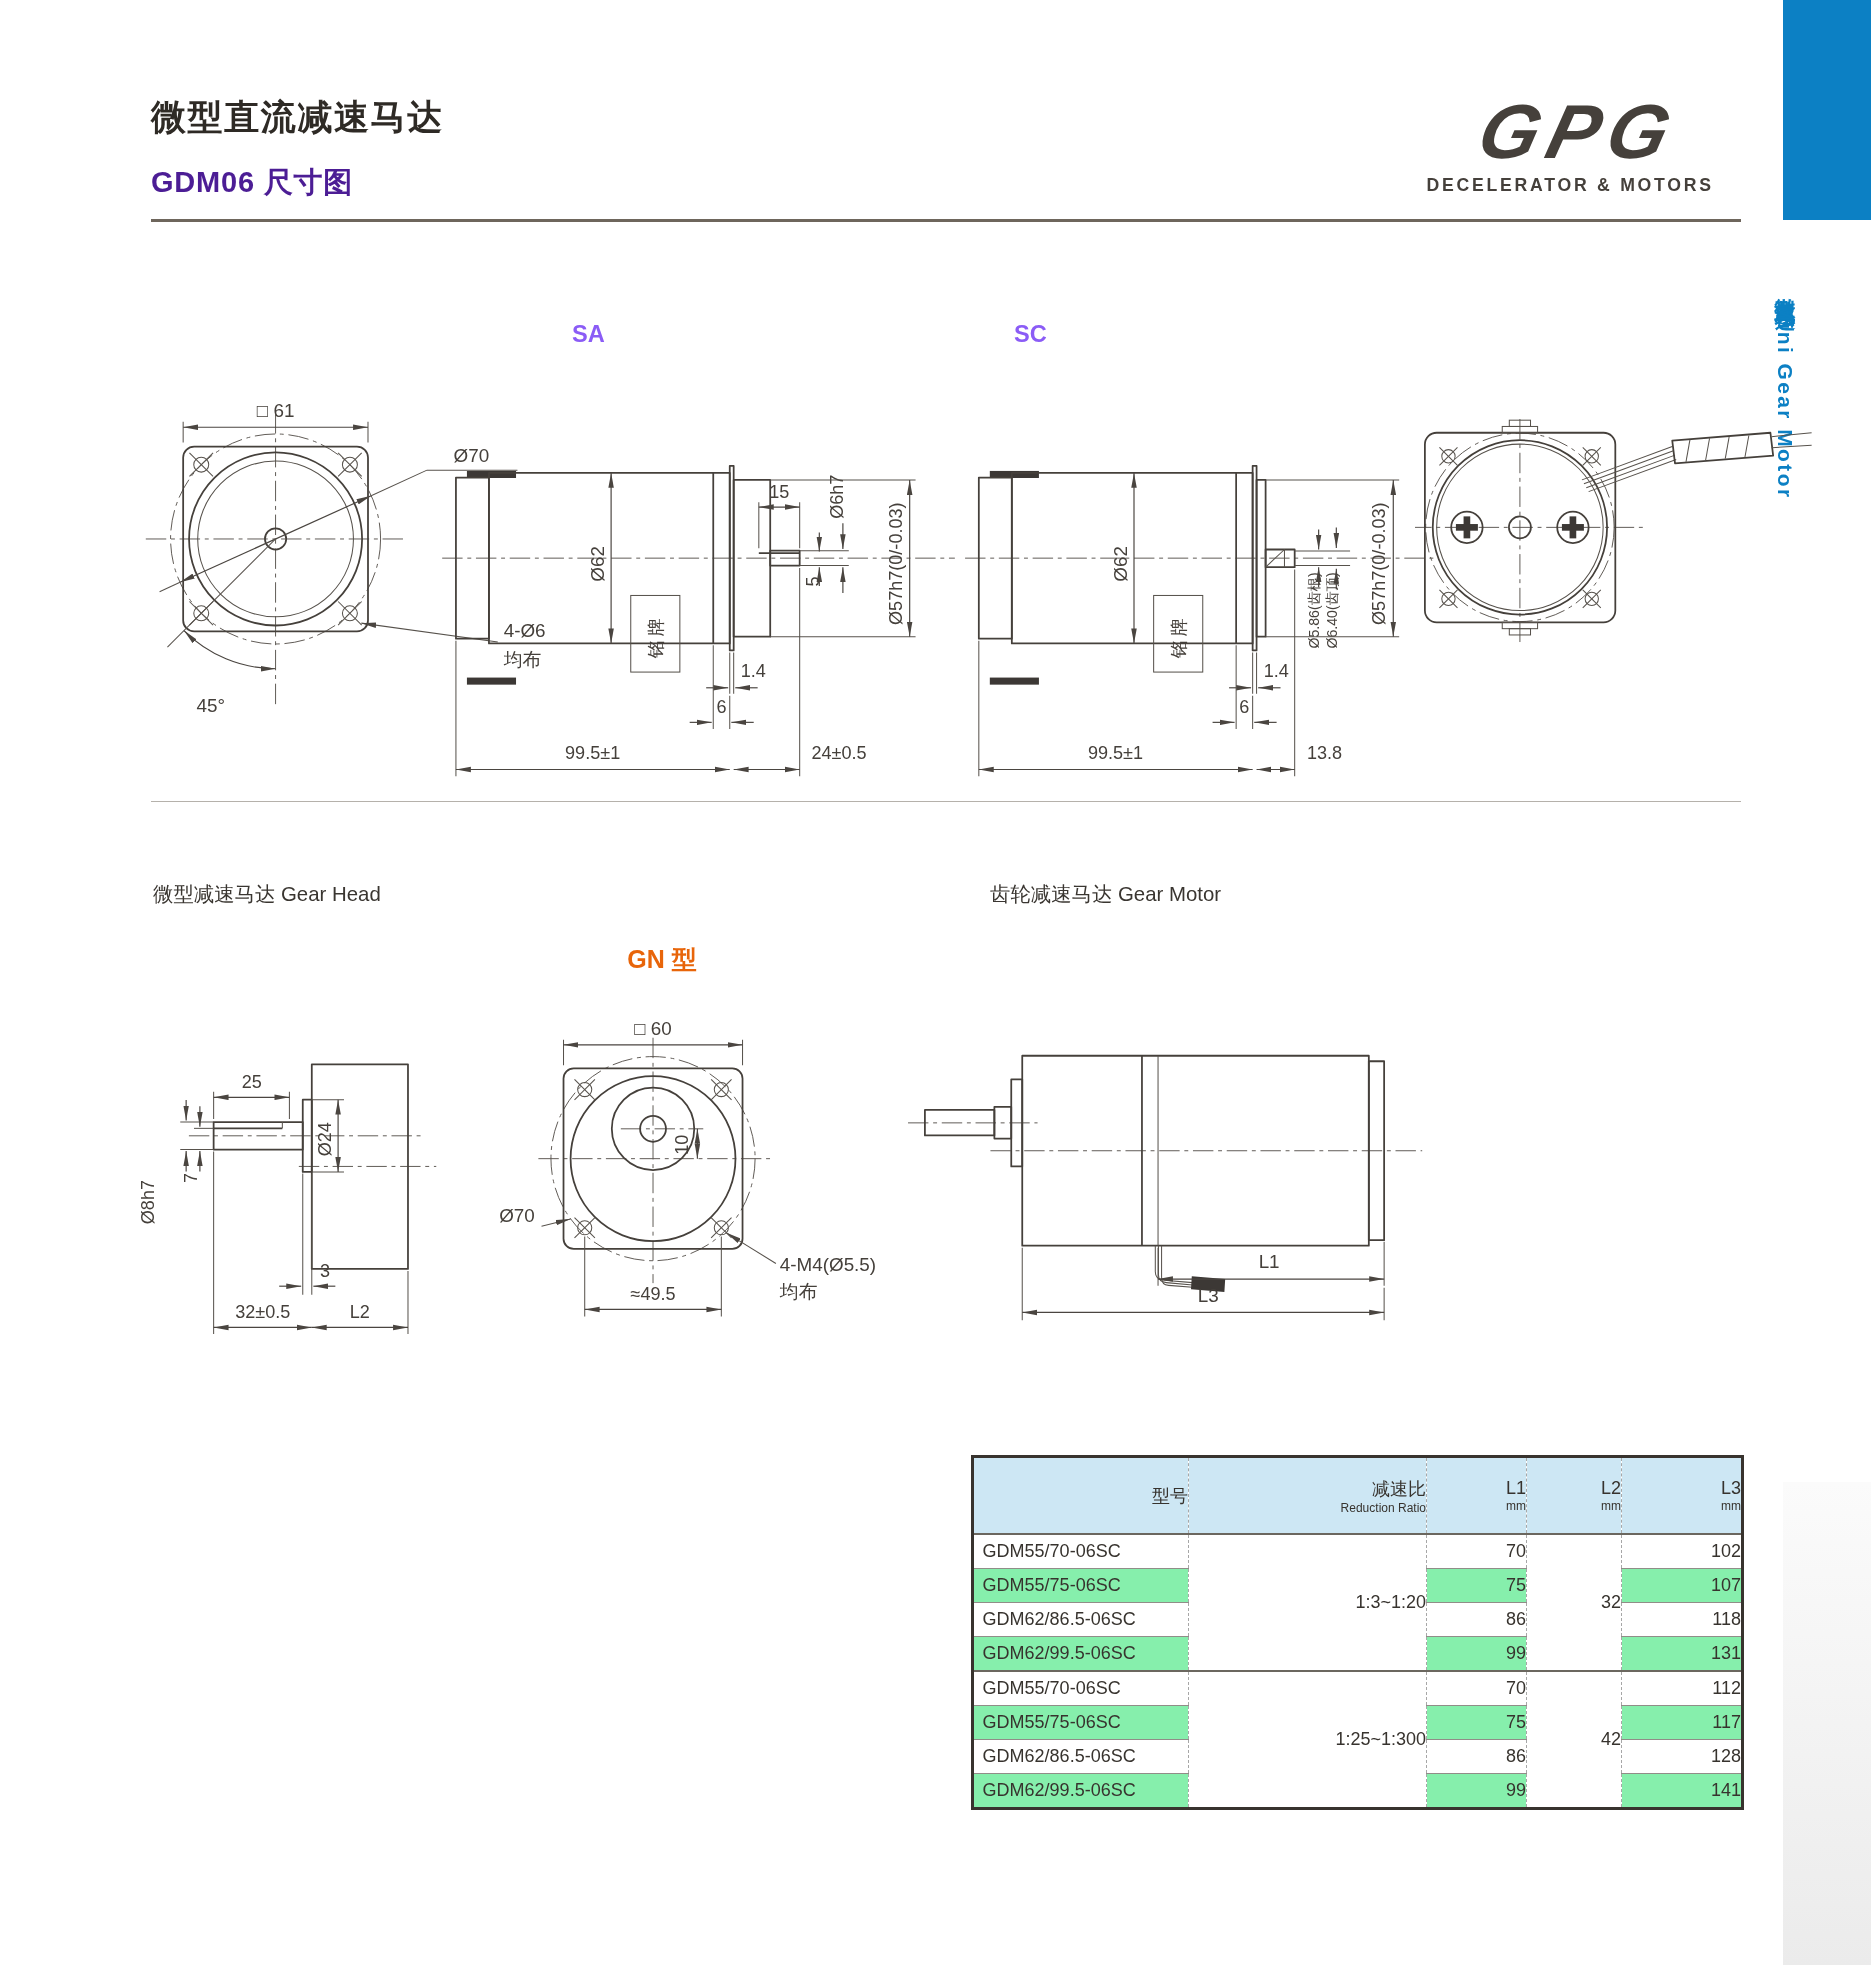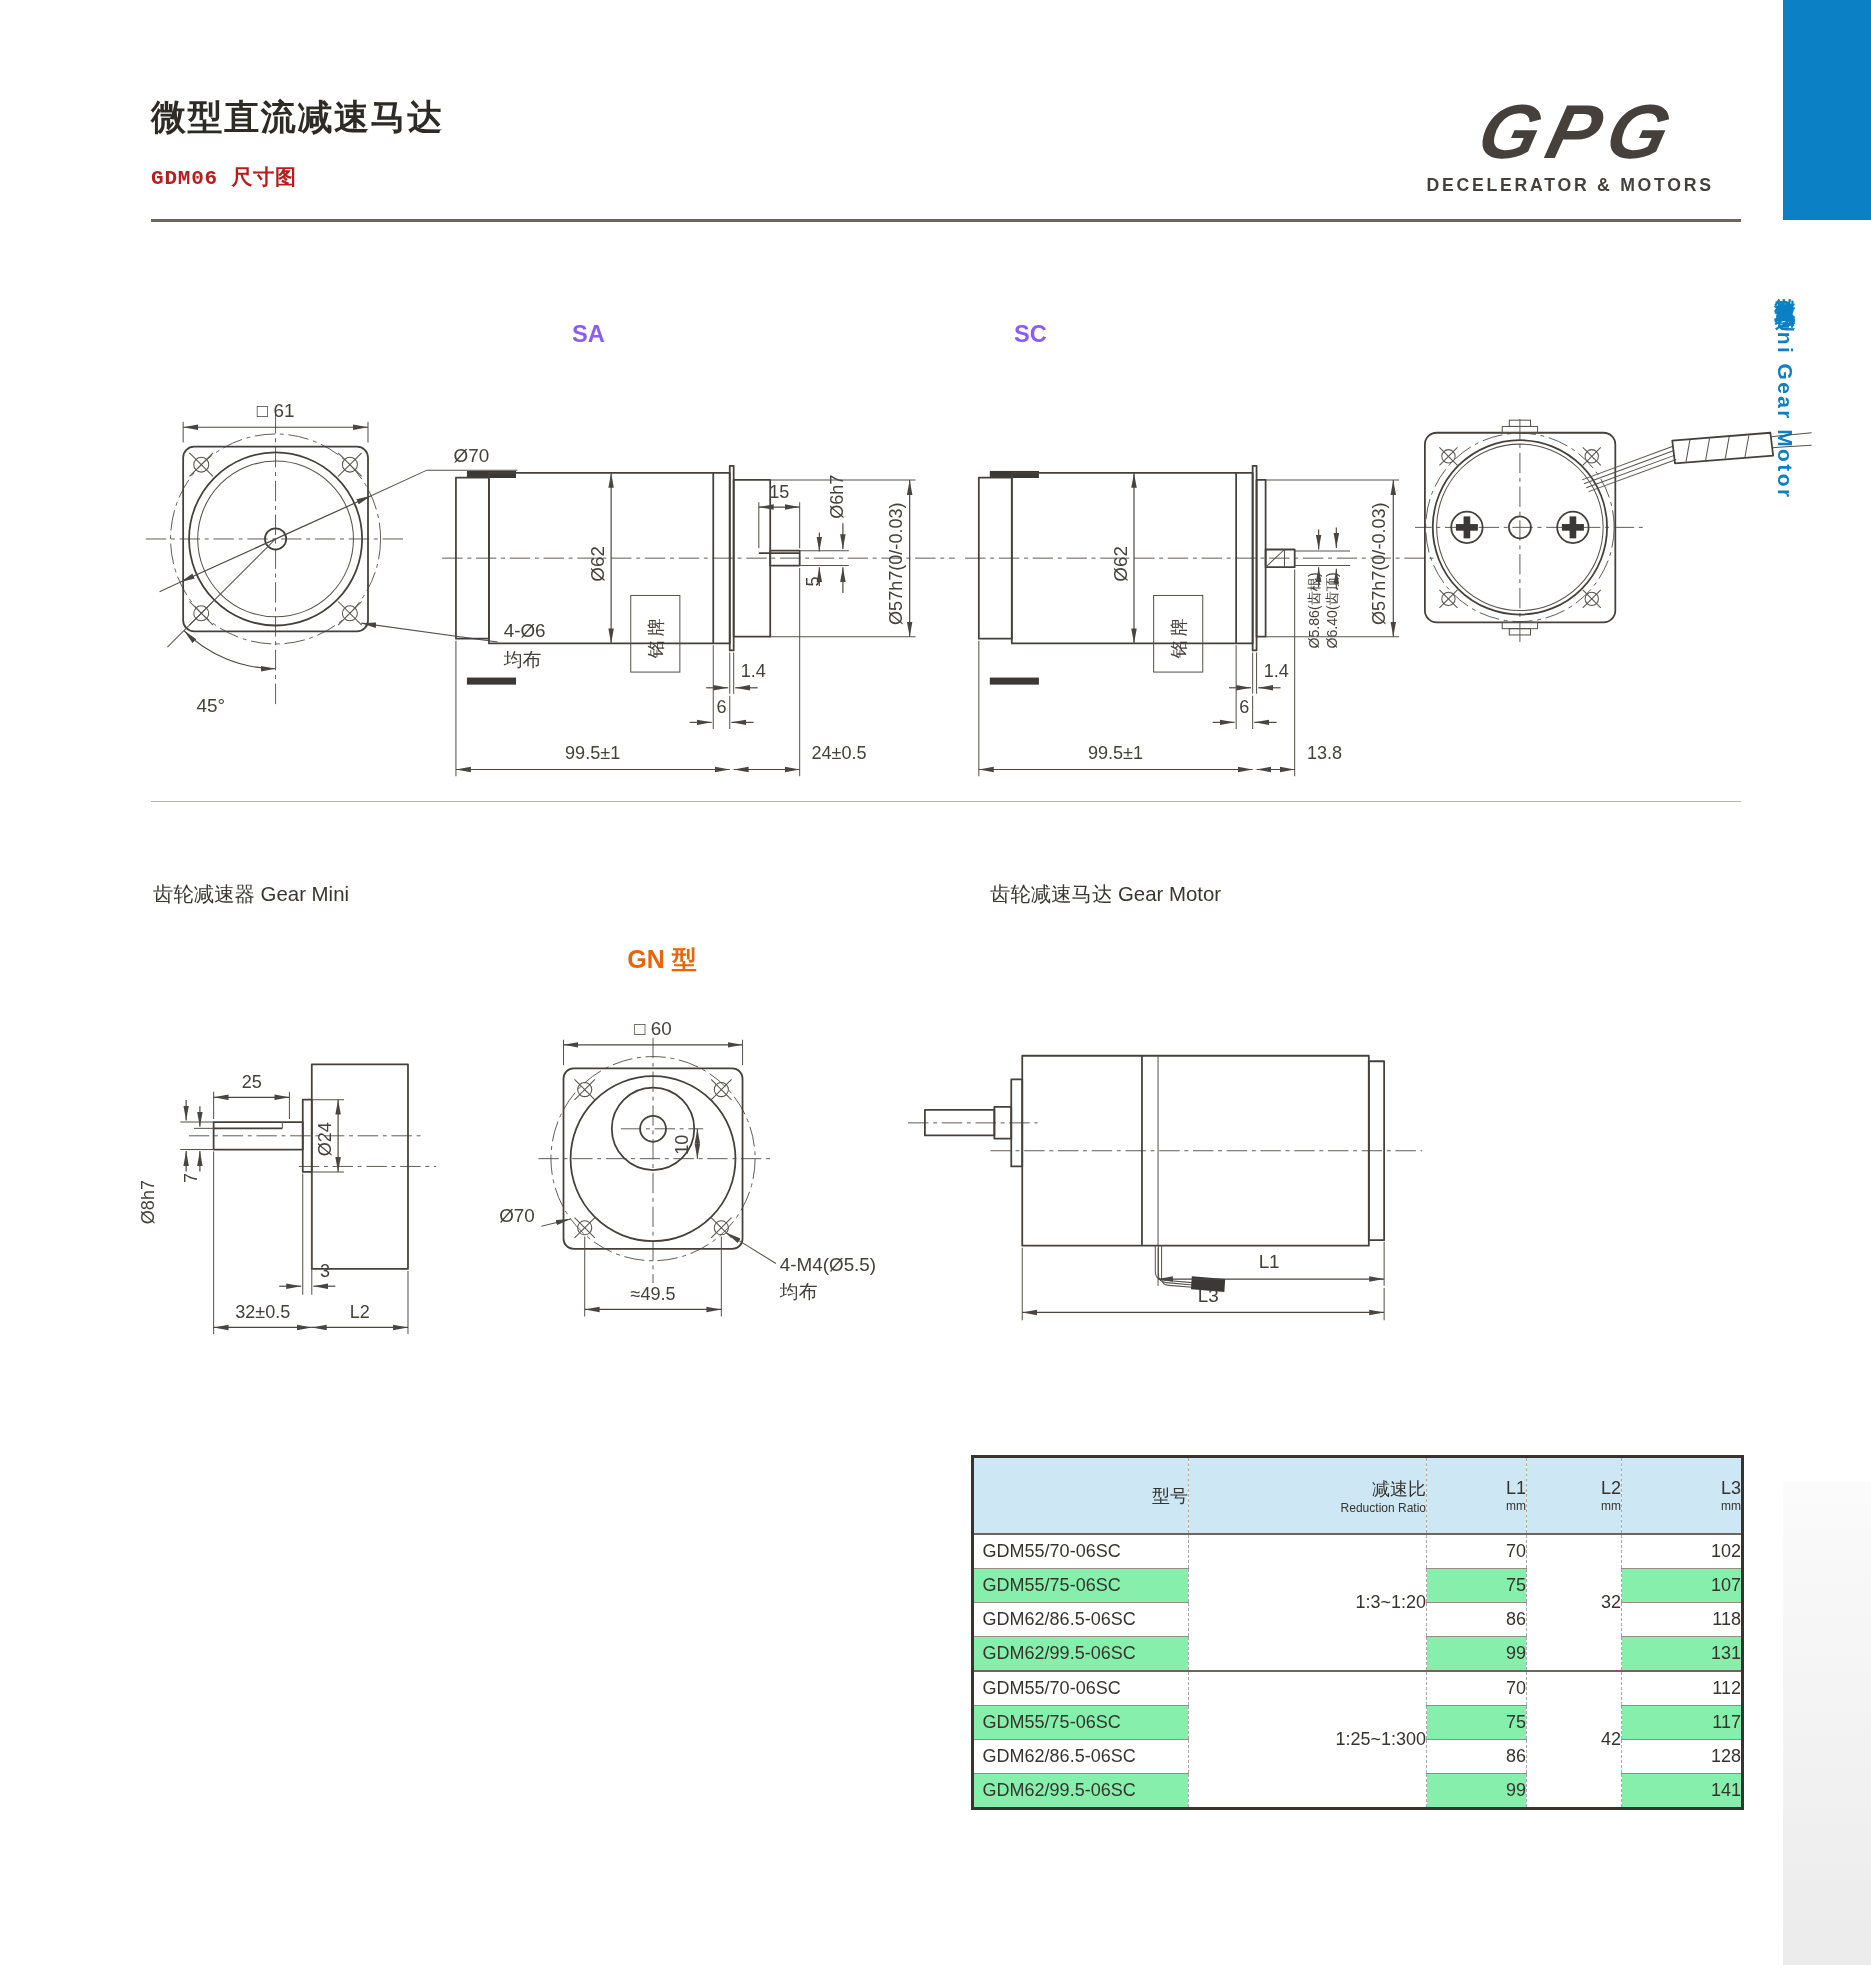--- a/index.html
+++ b/index.html
@@ -2,21 +2,21 @@
 <html style="font-size:6.3px"><head>
 <meta charset="utf-8">
 <style>
   html,body{margin:0;padding:0;background:#888;}
   .page{position:relative;width:1871px;height:2539px;background:#ffffff;
         font-family:"Liberation Sans",sans-serif;overflow:hidden;}
   .abs{position:absolute;}
 
   
   .title{left:151px;top:94px;font-size:35px;font-weight:bold;color:#2E2A25;letter-spacing:1.6px;}
-  .subtitle{left:151px;top:163px;font-size:21px;font-weight:bold;color:#b91c1c;letter-spacing:0.8px;font-family:Liberation Mono, monospace;}
+  .subtitle{left:151px;top:163px;font-size:29px;font-weight:bold;color:#4c1d95;letter-spacing:0.8px;}
   .rule{background:#6E665C;height:3.1px;left:151px;width:1590px;}
   .rule1{top:219px;}
   .blueband{left:1783px;top:0;width:88px;height:220px;}
   .sidetab{left:1771px;top:281px;height:393px;writing-mode:vertical-rl;text-orientation:mixed;
            font-size:21px;font-weight:bold;letter-spacing:2.4px;}
   .model{left:151px;top:259px;font-size:30px;font-weight:bold;letter-spacing:0.4px;}
 
   .viewlab{font-size:23.6px;font-weight:bold;color:#8b5cf6;}
   .seclab{font-size:20.4px;color:#3A3631;top:880px;}
   .gnlab{left:597px;top:943px;width:130px;text-align:center;font-size:25px;font-weight:bold;}
@@ -277,21 +277,21 @@
         <line x1="750" y1="184" x2="740" y2="240"></line>
         <line x1="800" y1="180" x2="790" y2="236"></line>
         <line x1="850" y1="177" x2="840" y2="233"></line>
         <line x1="908" y1="180" x2="1010" y2="170"></line>
         <line x1="908" y1="208" x2="1010" y2="202"></line>
       </g>
     </g>
   </svg>
 
   <div class="abs rule2"></div>
-  <div class="abs seclab" style="left:153px">齿轮减速器 Gear Mini</div>
+  <div class="abs seclab" style="left:153px">微型减速马达 Gear Head</div>
   <div class="abs seclab" style="left:990px">齿轮减速马达 Gear Motor</div>
   <div class="abs gnlab" style="color:#E8650A">GN 型</div>
 
   <svg class="abs" style="left:130px;top:1002px" width="373" height="354" viewBox="0 0 950 900">
     <g>
       <line x1="150" y1="340" x2="740" y2="340" class="cl"></line>
       <line x1="430" y1="418" x2="780" y2="418" class="cl"></line>
       <rect x="213" y="305" width="227" height="70" class="ln"></rect>
       <line x1="213" y1="321" x2="388" y2="321" class="ln"></line>
       <line x1="388" y1="305" x2="388" y2="321" class="tn"></line>

